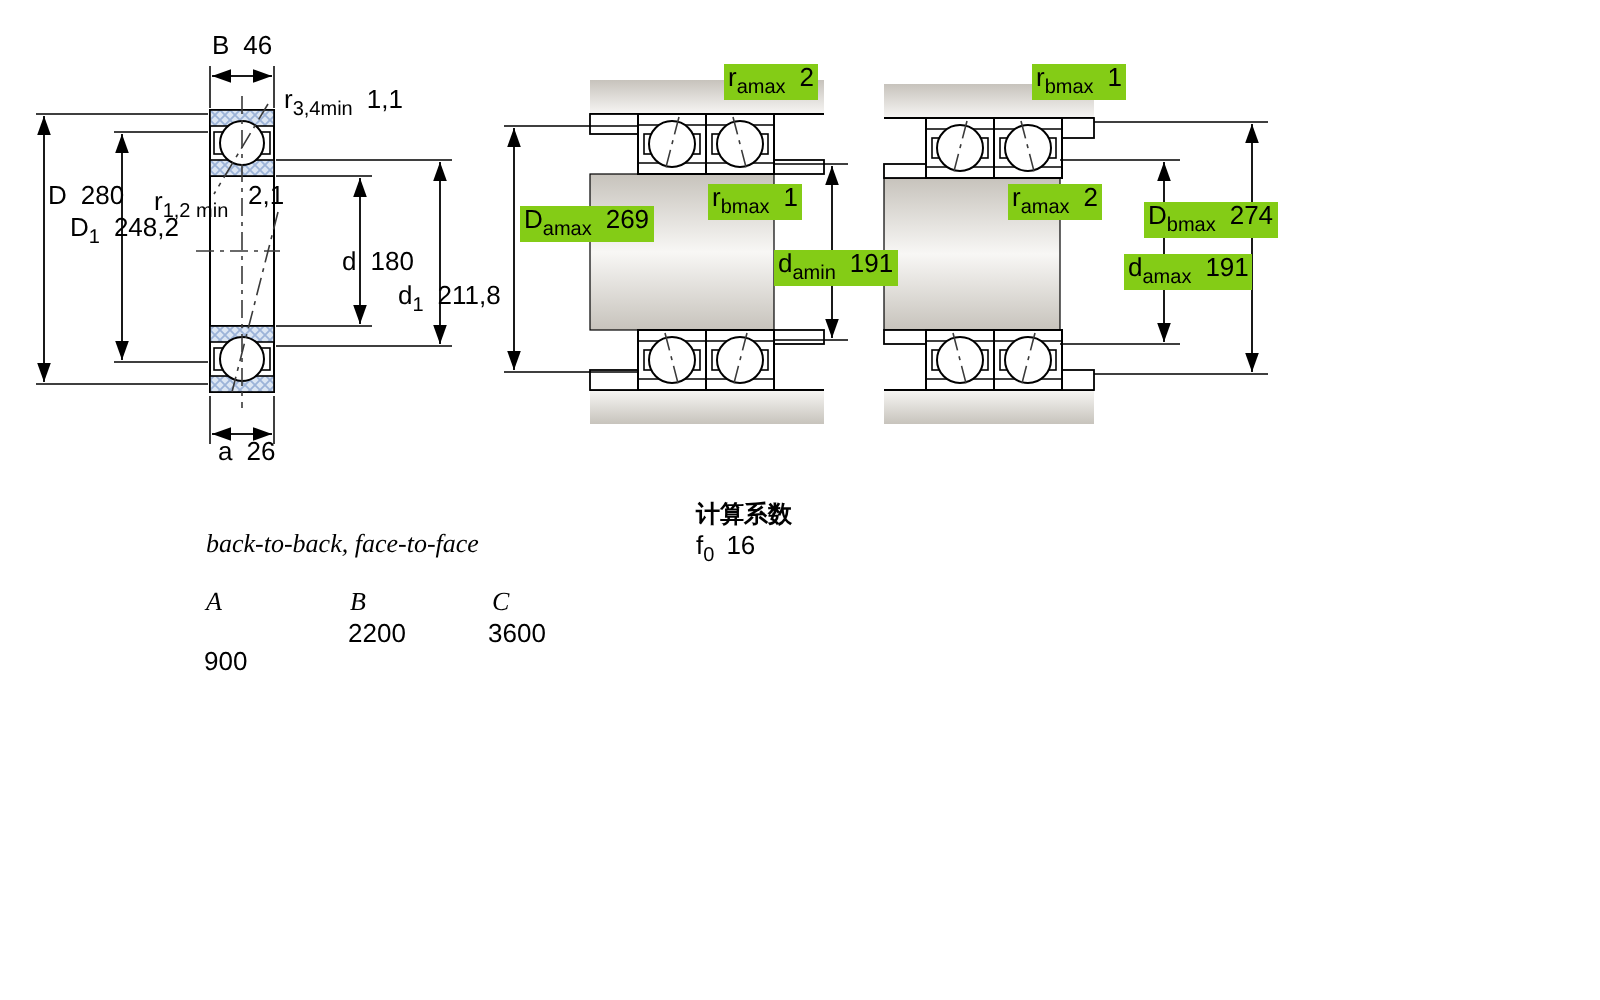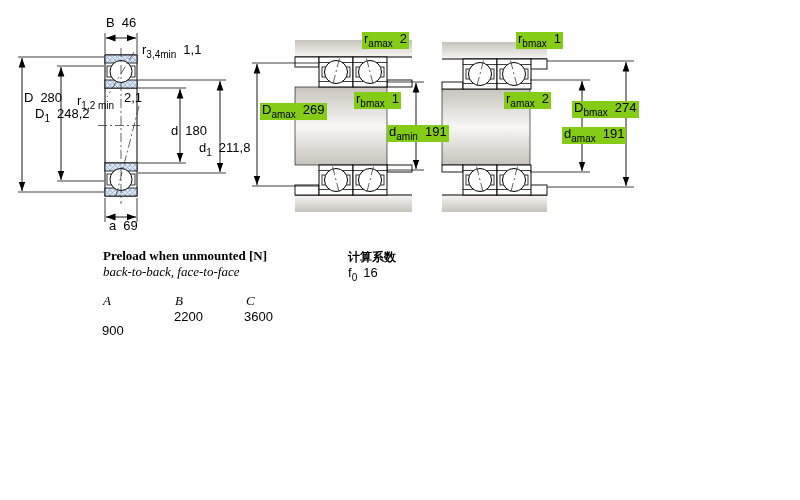--- a/index.html
+++ b/index.html
@@ -206,33 +206,32 @@
   </svg>
 
   <div class="dim-label lbl-B"><span class="sym">B</span><span class="val">46</span></div>
   <div class="dim-label lbl-r34"><span class="sym">r</span><sub>3,4min</sub><span class="val">1,1</span></div>
   <div class="dim-label lbl-D"><span class="sym">D</span><span class="val">280</span></div>
   <div class="dim-label lbl-r12"><span class="sym">r</span><sub>1,2 min</sub></div>
   <div class="dim-label lbl-21"><span class="sym">2,1</span></div>
   <div class="dim-label lbl-D1"><span class="sym">D</span><sub>1</sub><span class="val">248,2</span></div>
   <div class="dim-label lbl-d"><span class="sym">d</span><span class="val">180</span></div>
   <div class="dim-label lbl-d1"><span class="sym">d</span><sub>1</sub><span class="val">211,8</span></div>
-  <div class="dim-label lbl-a"><span class="sym">a</span><span class="val">69</span></div>
+  <div class="dim-label lbl-a"><span class="sym">a</span><span class="val">26</span></div>
 
   <div class="dim-label boxed lbl-m-ramax"><span class="sym">r</span><sub>amax</sub><span class="val">2</span></div>
   <div class="dim-label boxed lbl-m-Damax"><span class="sym">D</span><sub>amax</sub><span class="val">269</span></div>
   <div class="dim-label boxed lbl-m-rbmax"><span class="sym">r</span><sub>bmax</sub><span class="val">1</span></div>
   <div class="dim-label boxed lbl-m-damin"><span class="sym">d</span><sub>amin</sub><span class="val">191</span></div>
 
   <div class="dim-label boxed lbl-r-rbmax"><span class="sym">r</span><sub>bmax</sub><span class="val">1</span></div>
   <div class="dim-label boxed lbl-r-ramax"><span class="sym">r</span><sub>amax</sub><span class="val">2</span></div>
   <div class="dim-label boxed lbl-r-Dbmax"><span class="sym">D</span><sub>bmax</sub><span class="val">274</span></div>
   <div class="dim-label boxed lbl-r-dbmin"><span class="sym">d</span><sub>amax</sub><span class="val">191</span></div>
 
-  <div class="txt serif-b preload-title">Preload when unmounted [N]</div>
   <div class="txt serif preload-sub">back-to-back, face-to-face</div>
   <div class="txt sans-b calc-title">计算系数</div>
   <div class="txt sans calc-f"><span>f</span><sub>0</sub><span class="val">16</span></div>
 
   <div class="txt serif col-a">A</div>
   <div class="txt serif col-b">B</div>
   <div class="txt serif col-c">C</div>
   <div class="txt sans val-a">900</div>
   <div class="txt sans val-b">2200</div>
   <div class="txt sans val-c">3600</div>

